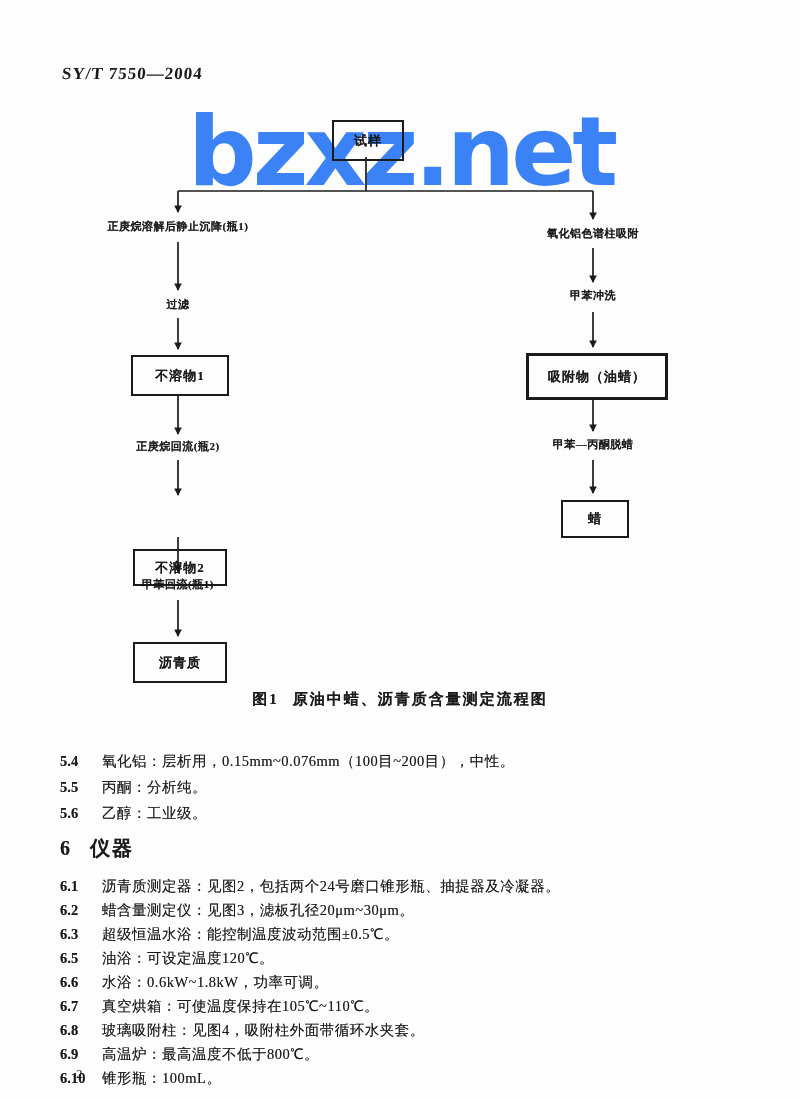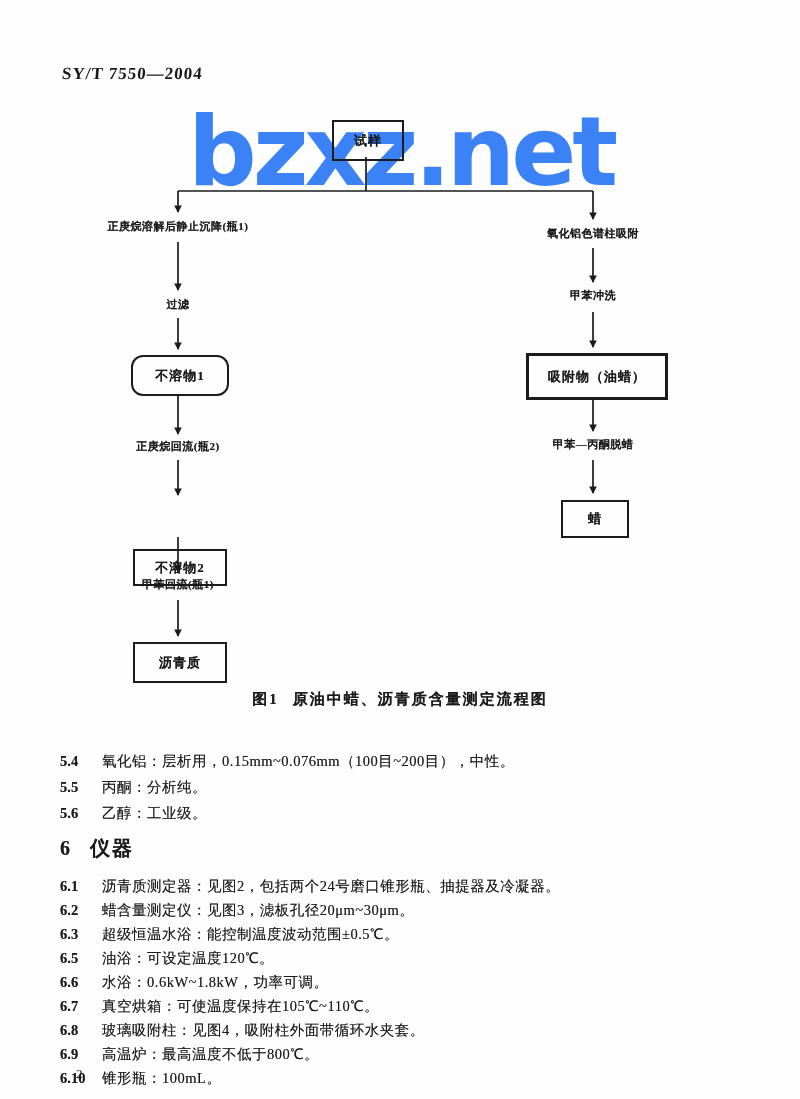--- a/index.html
+++ b/index.html
@@ -59,21 +59,21 @@
       <line x1="178" y1="600" x2="178" y2="636" marker-end="url(#ah)"></line>
       <line x1="593" y1="191" x2="593" y2="219" marker-end="url(#ah)"></line>
       <line x1="593" y1="248" x2="593" y2="282" marker-end="url(#ah)"></line>
       <line x1="593" y1="312" x2="593" y2="347" marker-end="url(#ah)"></line>
       <line x1="593" y1="398" x2="593" y2="431" marker-end="url(#ah)"></line>
       <line x1="593" y1="460" x2="593" y2="493" marker-end="url(#ah)"></line>
     </g>
   </svg>
 
   <div class="fc-box" style="left:332px;top:120px;width:68px;height:37px;">试样</div>
-  <div class="fc-box" style="left:131px;top:355px;width:94px;height:37px;border-radius:12px;">不溶物1</div>
+  <div class="fc-box" style="left:131px;top:355px;width:94px;height:37px;">不溶物1</div>
   <div class="fc-box" style="left:133px;top:501px;width:90px;height:33px;margin-top:48px;">不溶物2</div>
   <div class="fc-box bold" style="left:526px;top:353px;width:136px;height:41px;">吸附物（油蜡）</div>
   <div class="fc-box" style="left:133px;top:642px;width:90px;height:37px;">沥青质</div>
   <div class="fc-box" style="left:561px;top:500px;width:64px;height:34px;">蜡</div>
 
   <div class="fc-label" style="left:83px;top:219px;width:190px;">正庚烷溶解后静止沉降(瓶1)</div>
   <div class="fc-label" style="left:138px;top:297px;width:80px;">过滤</div>
   <div class="fc-label" style="left:103px;top:439px;width:150px;">正庚烷回流(瓶2)</div>
   <div class="fc-label" style="left:103px;top:577px;width:150px;">甲苯回流(瓶1)</div>
   <div class="fc-label" style="left:513px;top:226px;width:160px;">氧化铝色谱柱吸附</div>

